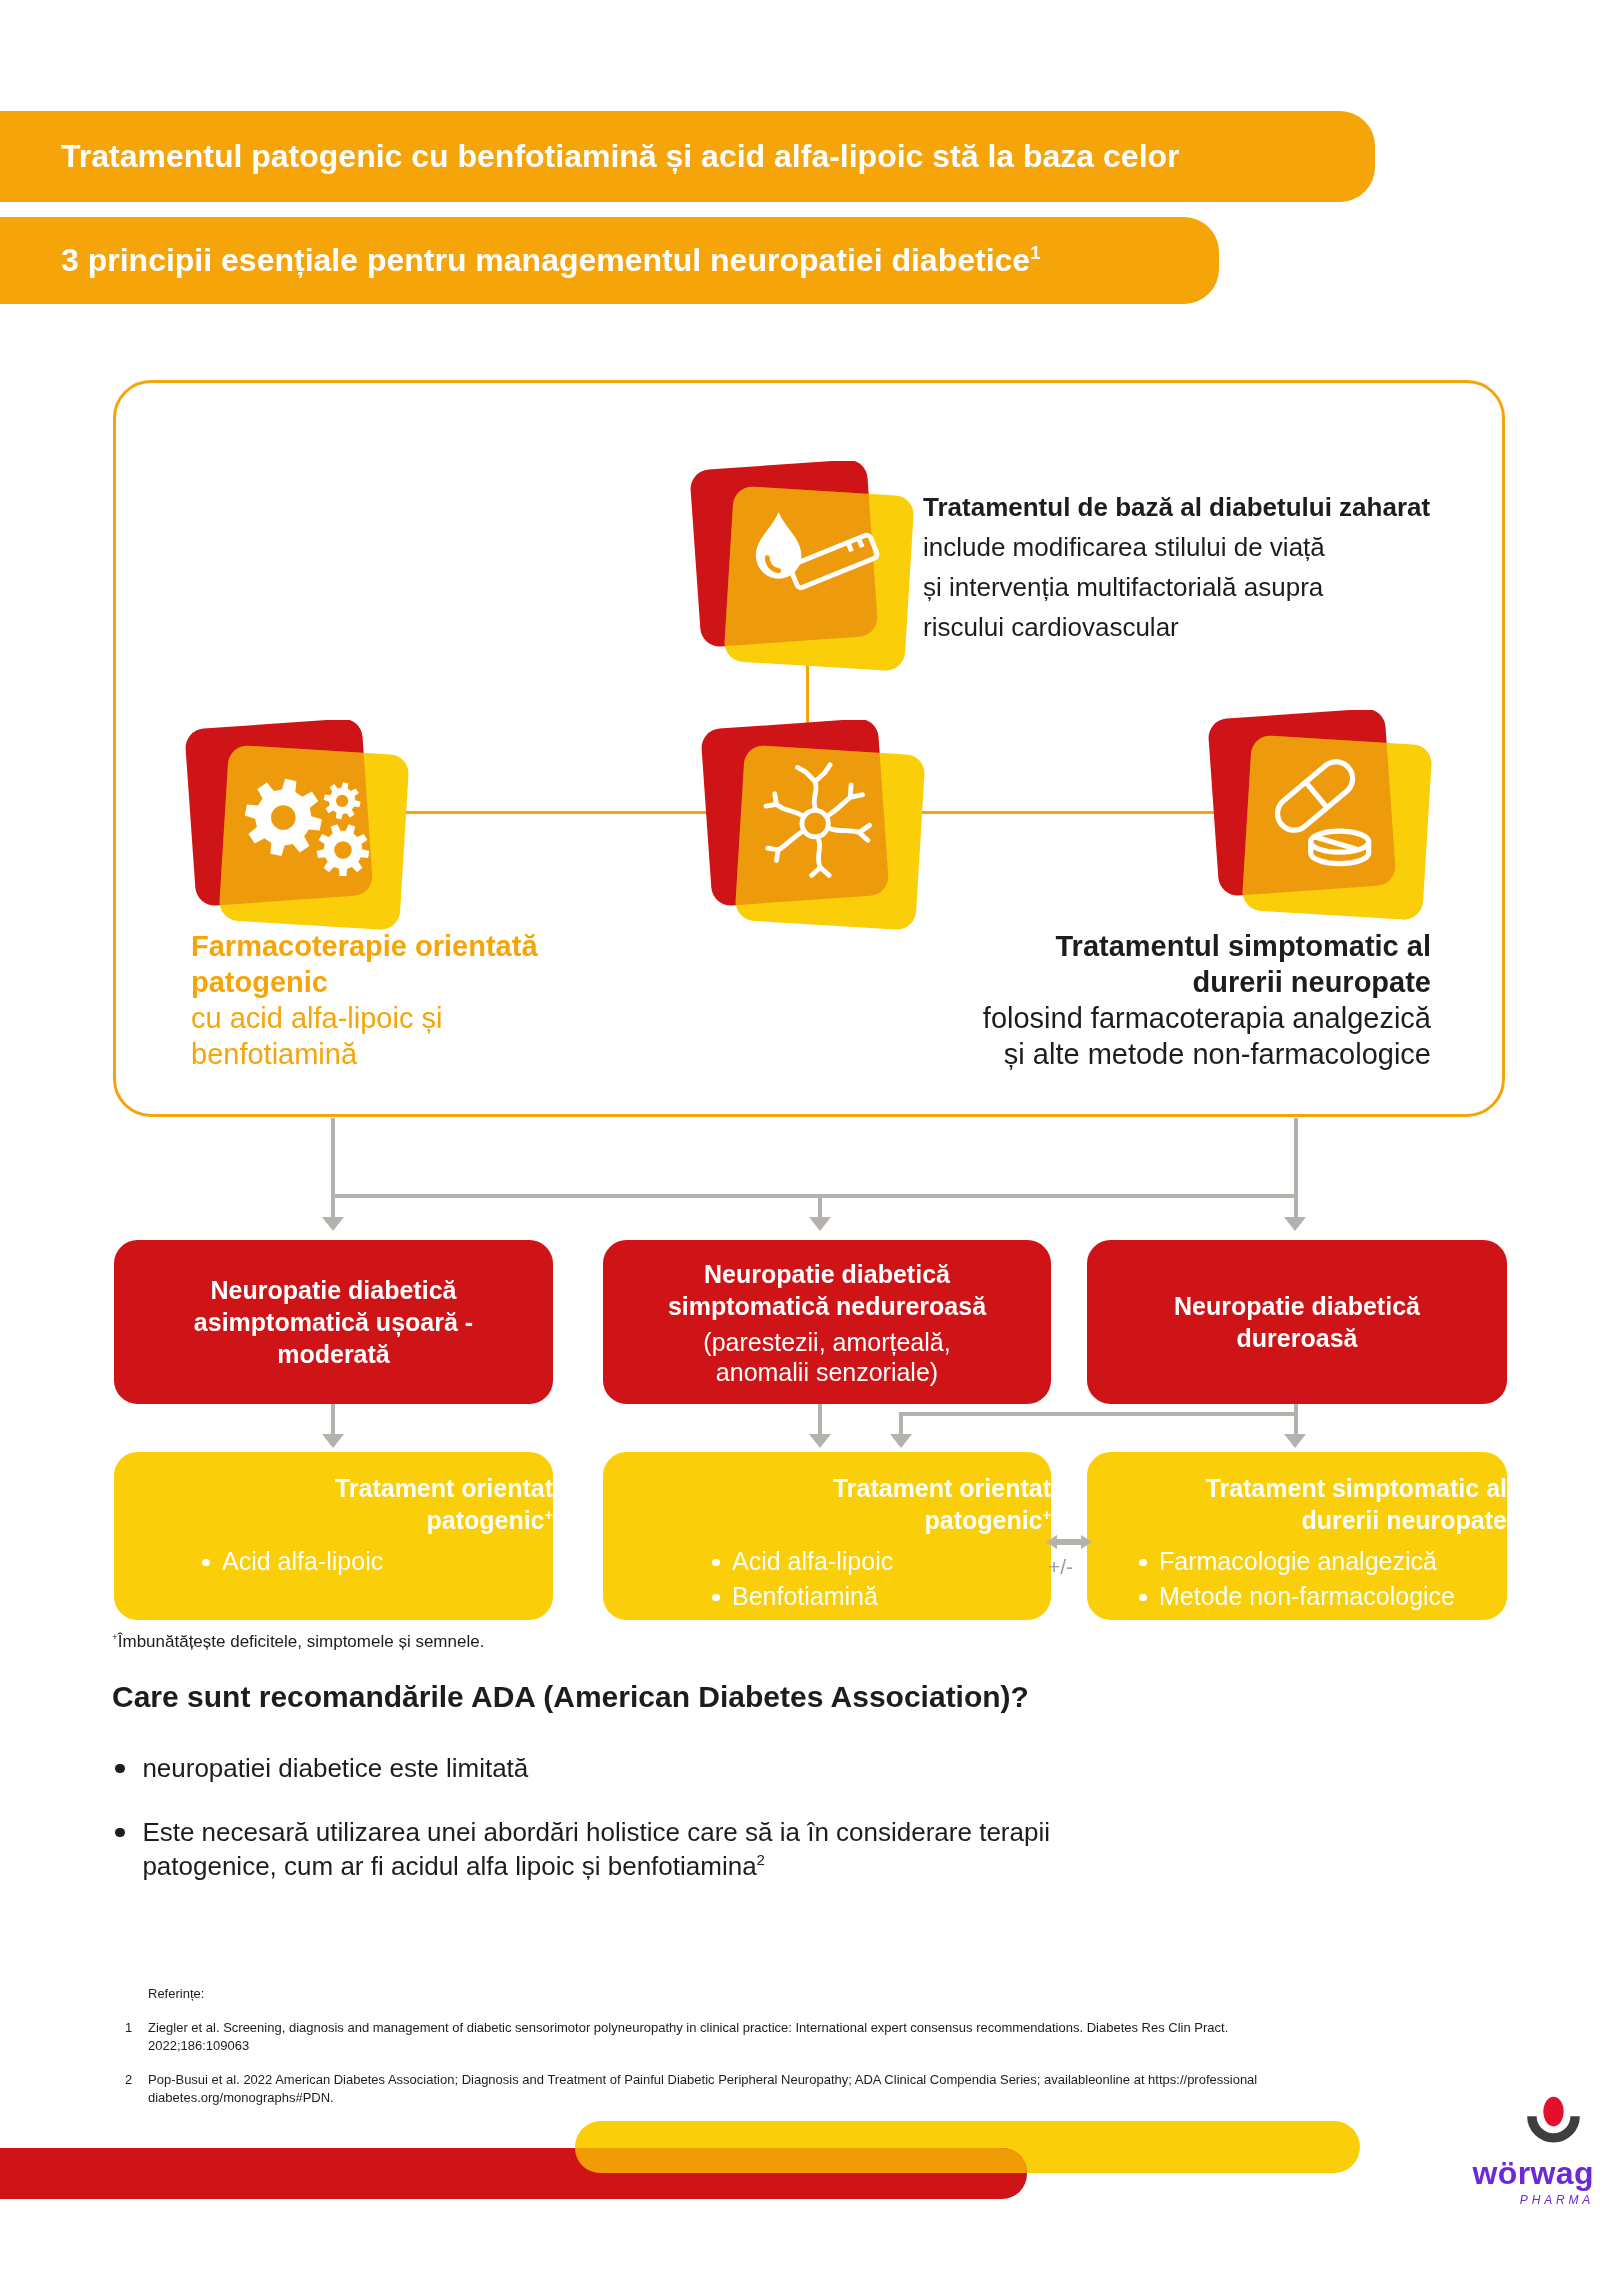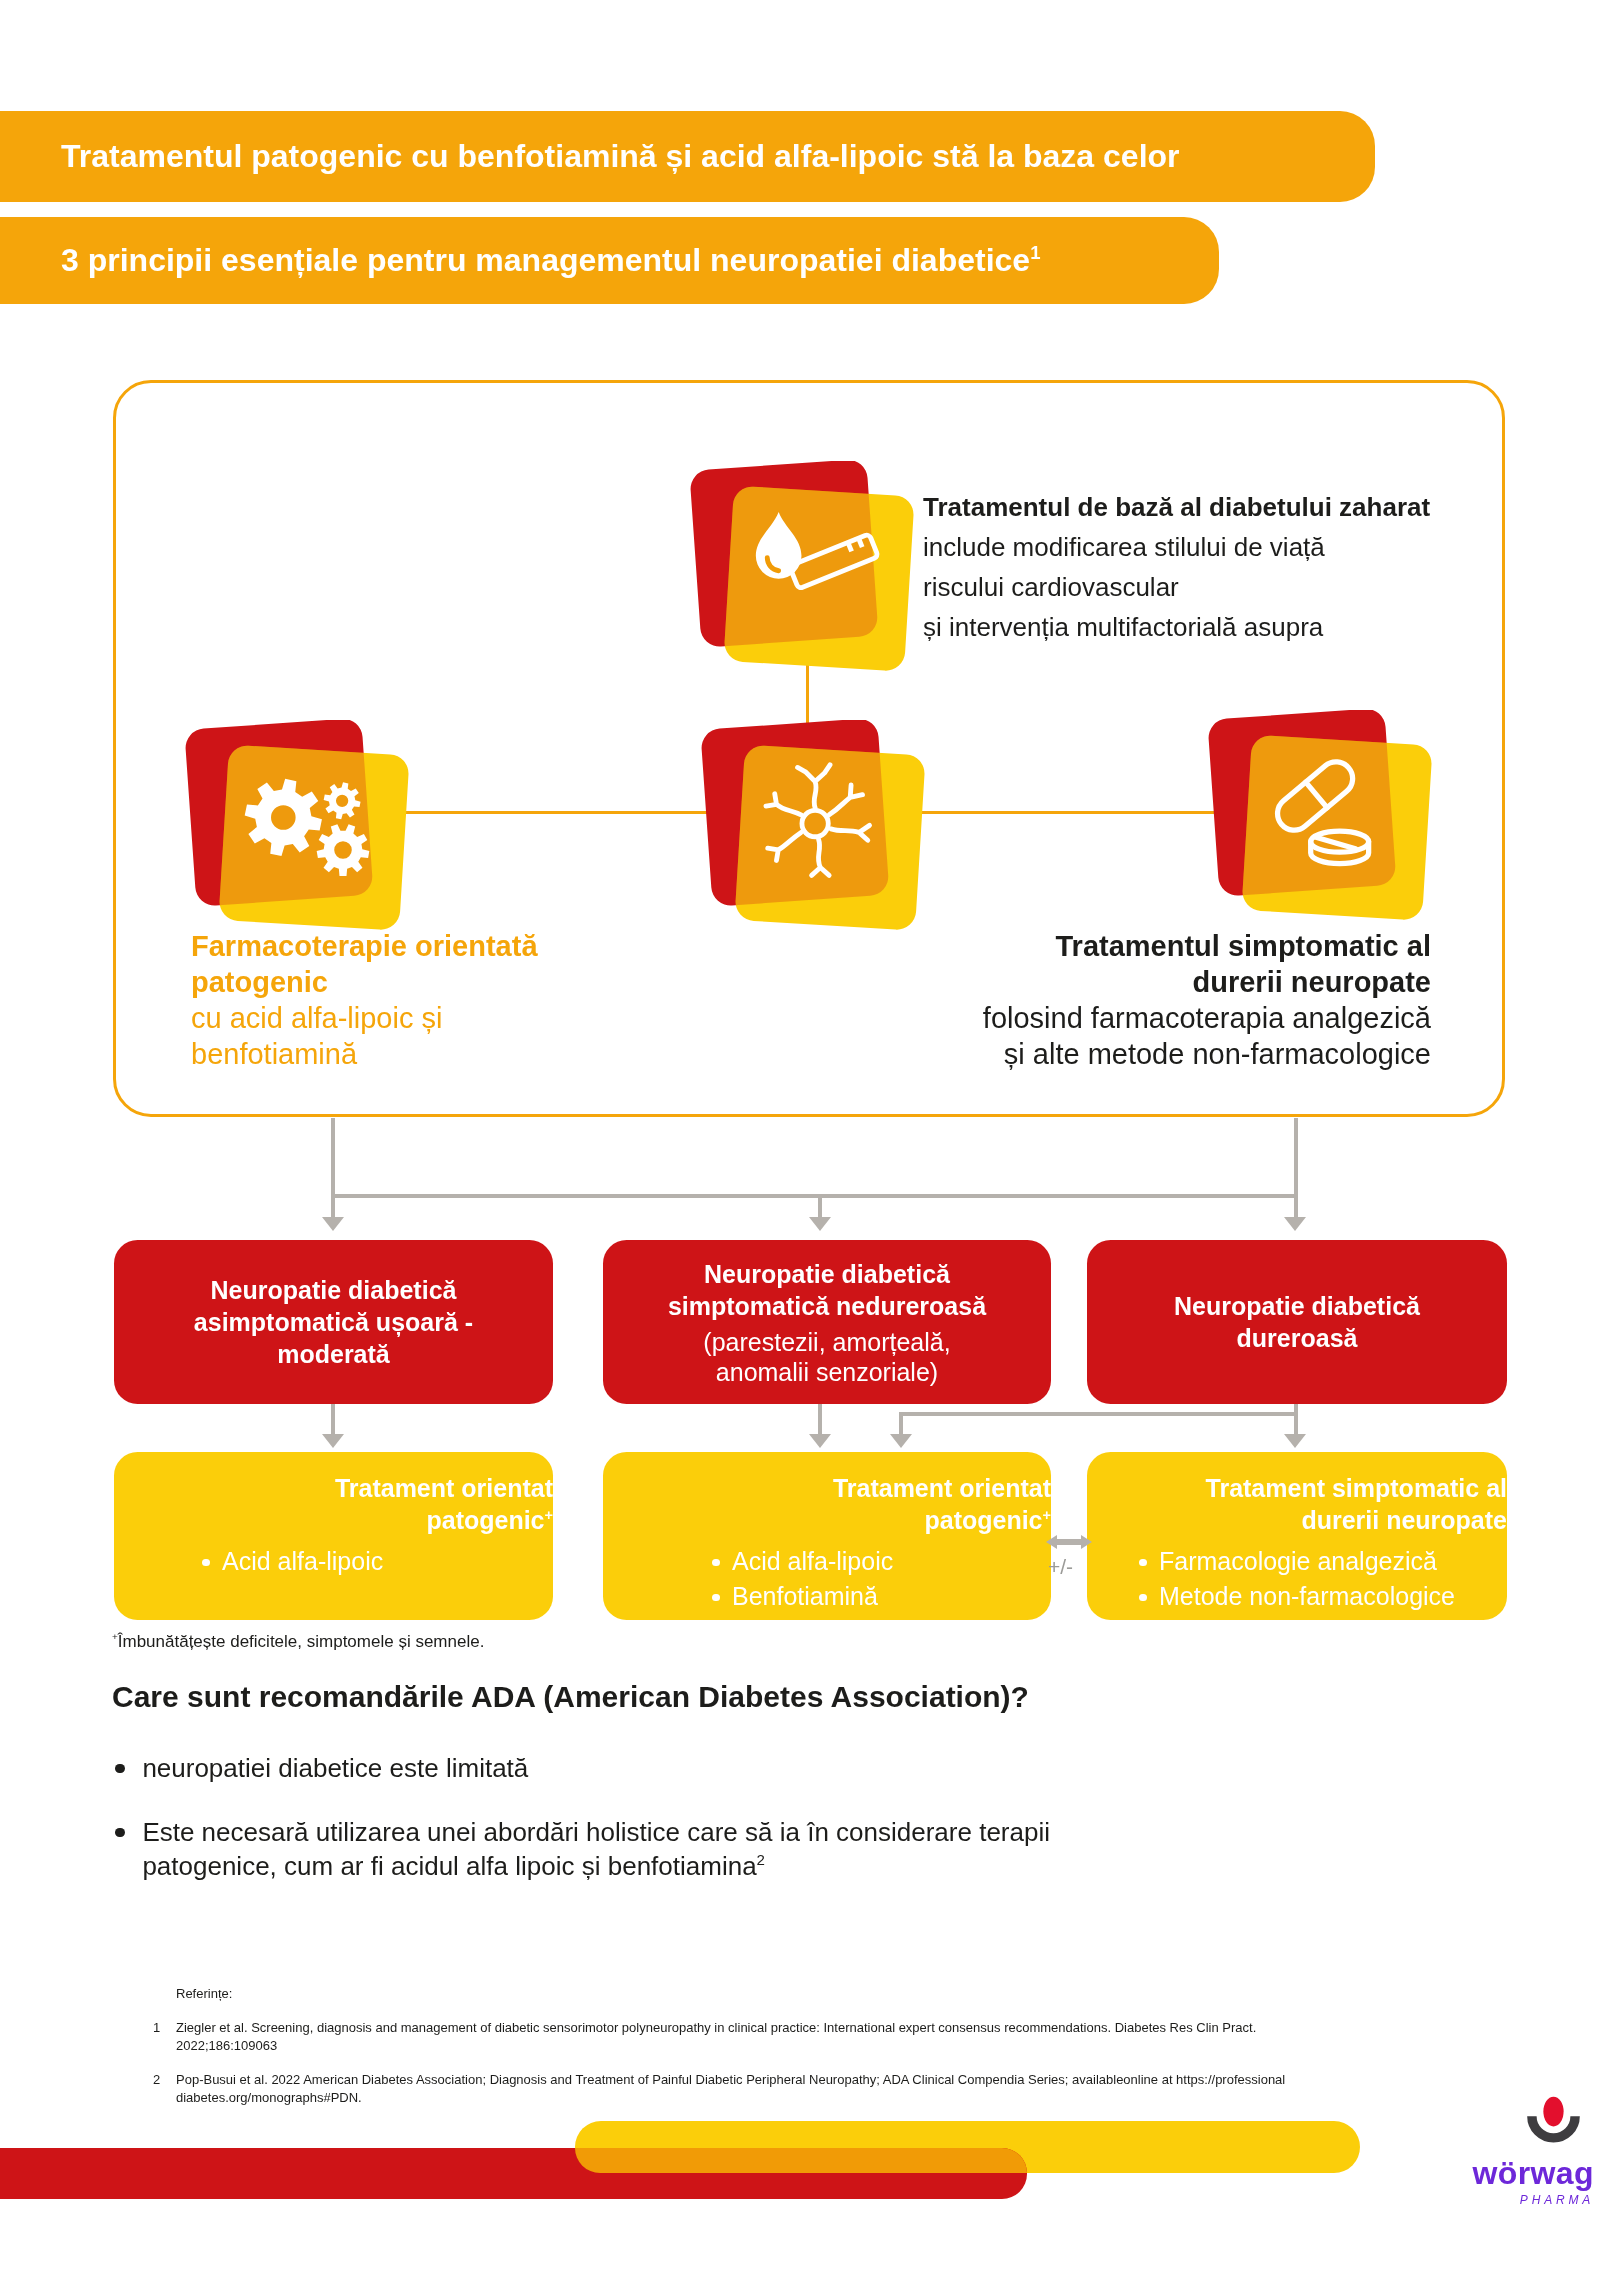--- a/index.html
+++ b/index.html
@@ -41,21 +41,21 @@
   .ybox li{line-height:35px;position:relative;padding-left:20px;}
   .ybox li::before{content:"";position:absolute;left:0;top:14.3px;width:7.6px;height:7.6px;
                    border-radius:50%;background:#fff;}
   .pm{position:absolute;color:#9b9b98;font-size:21px;}
   .note{position:absolute;left:112px;top:1632px;font-size:17px;}
   .ada-h{position:absolute;left:112px;top:1680px;font-size:30px;font-weight:bold;}
   .bullets{position:absolute;left:112px;top:1751px;font-size:26px;}
   .bullet{display:flex;margin-bottom:30px;}
   .dot{width:9.3px;height:9.3px;border-radius:50%;background:#1d1d1b;margin:12.6px 17.7px 0 3.4px;flex:none;}
   .bullet .tx div{line-height:34px;}
-  .refs{position:absolute;left:125px;top:1985px;font-size:13px;line-height:18.5px;margin-left:28px;}
+  .refs{position:absolute;left:125px;top:1985px;font-size:13px;line-height:18.5px;}
   .ref{display:flex;margin-top:15px;}
   .ref .n{width:23px;flex:none;}
   .ref .t{width:1178px;}
   
   .fbar-y{position:absolute;left:575px;top:2121px;width:785px;height:52px;background:#FBCE0A;border-radius:26px;}
   .fbar-r{position:absolute;left:0;top:2148px;width:1027px;height:51px;background:#CE1417;border-radius:0 25px 25px 0;}
   .fbar-o{position:absolute;left:575px;top:2148px;width:452px;height:25px;background:#F19B06;border-radius:0 25px 0 25px;}
   .logo{position:absolute;left:1455px;top:2096px;width:139px;text-align:right;color:#6d28d9;}
   .logo .nm{font-size:32px;font-weight:bold;letter-spacing:0.4px;margin-top:1.7px;}
   .logo .ph{font-size:12px;letter-spacing:3.8px;margin-top:1.7px;font-style:italic;}
@@ -138,22 +138,22 @@
         <ellipse cx="0" cy="0" rx="33" ry="12"></ellipse>
         <path d="M-33,0 L-33,13 A33,12 0 0 0 33,13 L33,0"></path>
         <line x1="-27" y1="-5" x2="18" y2="8"></line>
       </g>
     </g>
   </svg>
 
   <div class="abs toptext" style="left:923px;top:487px;">
     <div class="b">Tratamentul de bază al diabetului zaharat</div>
     <div>include modificarea stilului de viață</div>
+    <div>și intervenția multifactorială asupra</div>
     <div>riscului cardiovascular</div>
-    <div>și intervenția multifactorială asupra</div>
   </div>
 
   <div class="abs midtext" style="left:191px;top:928px;color:#F5A50A;">
     <div class="b">Farmacoterapie orientată</div>
     <div class="b">patogenic</div>
     <div>cu acid alfa-lipoic și</div>
     <div>benfotiamină</div>
   </div>
 
   <div class="abs midtext" style="left:842px;top:928px;width:589px;text-align:right;">

